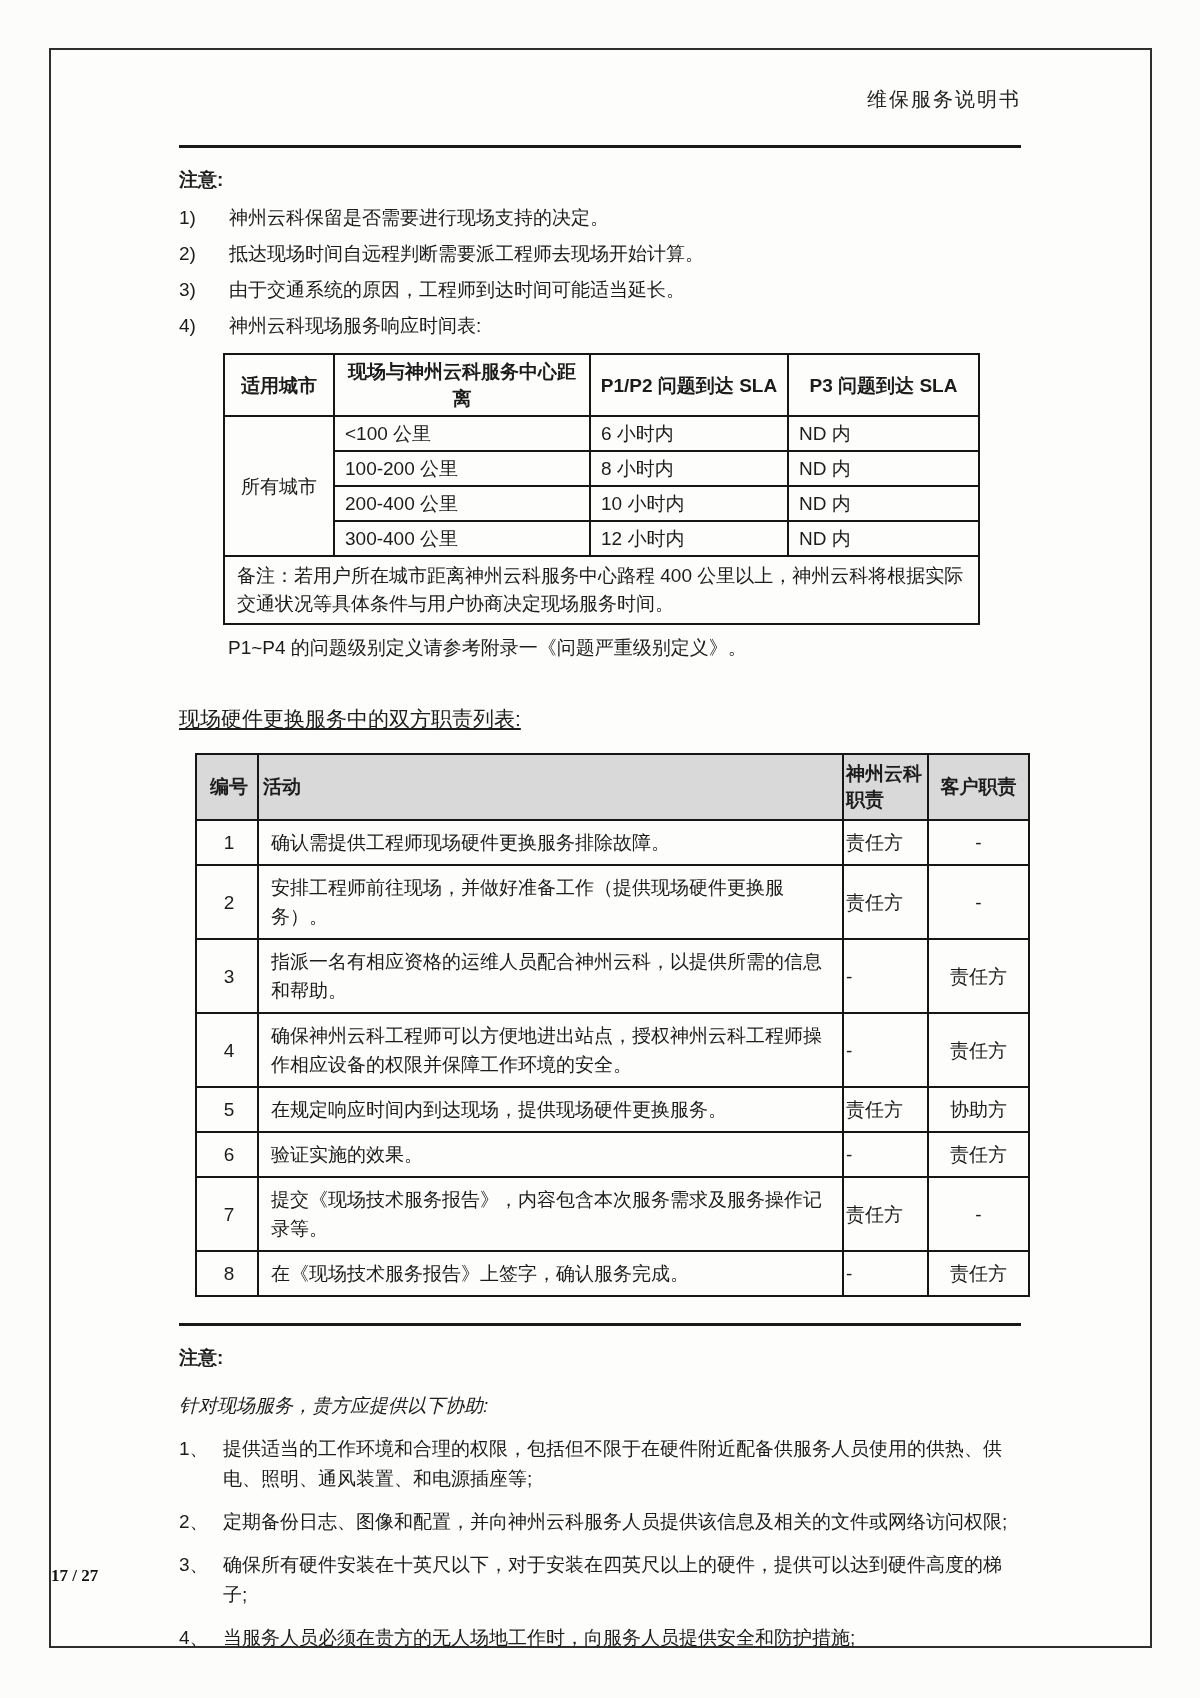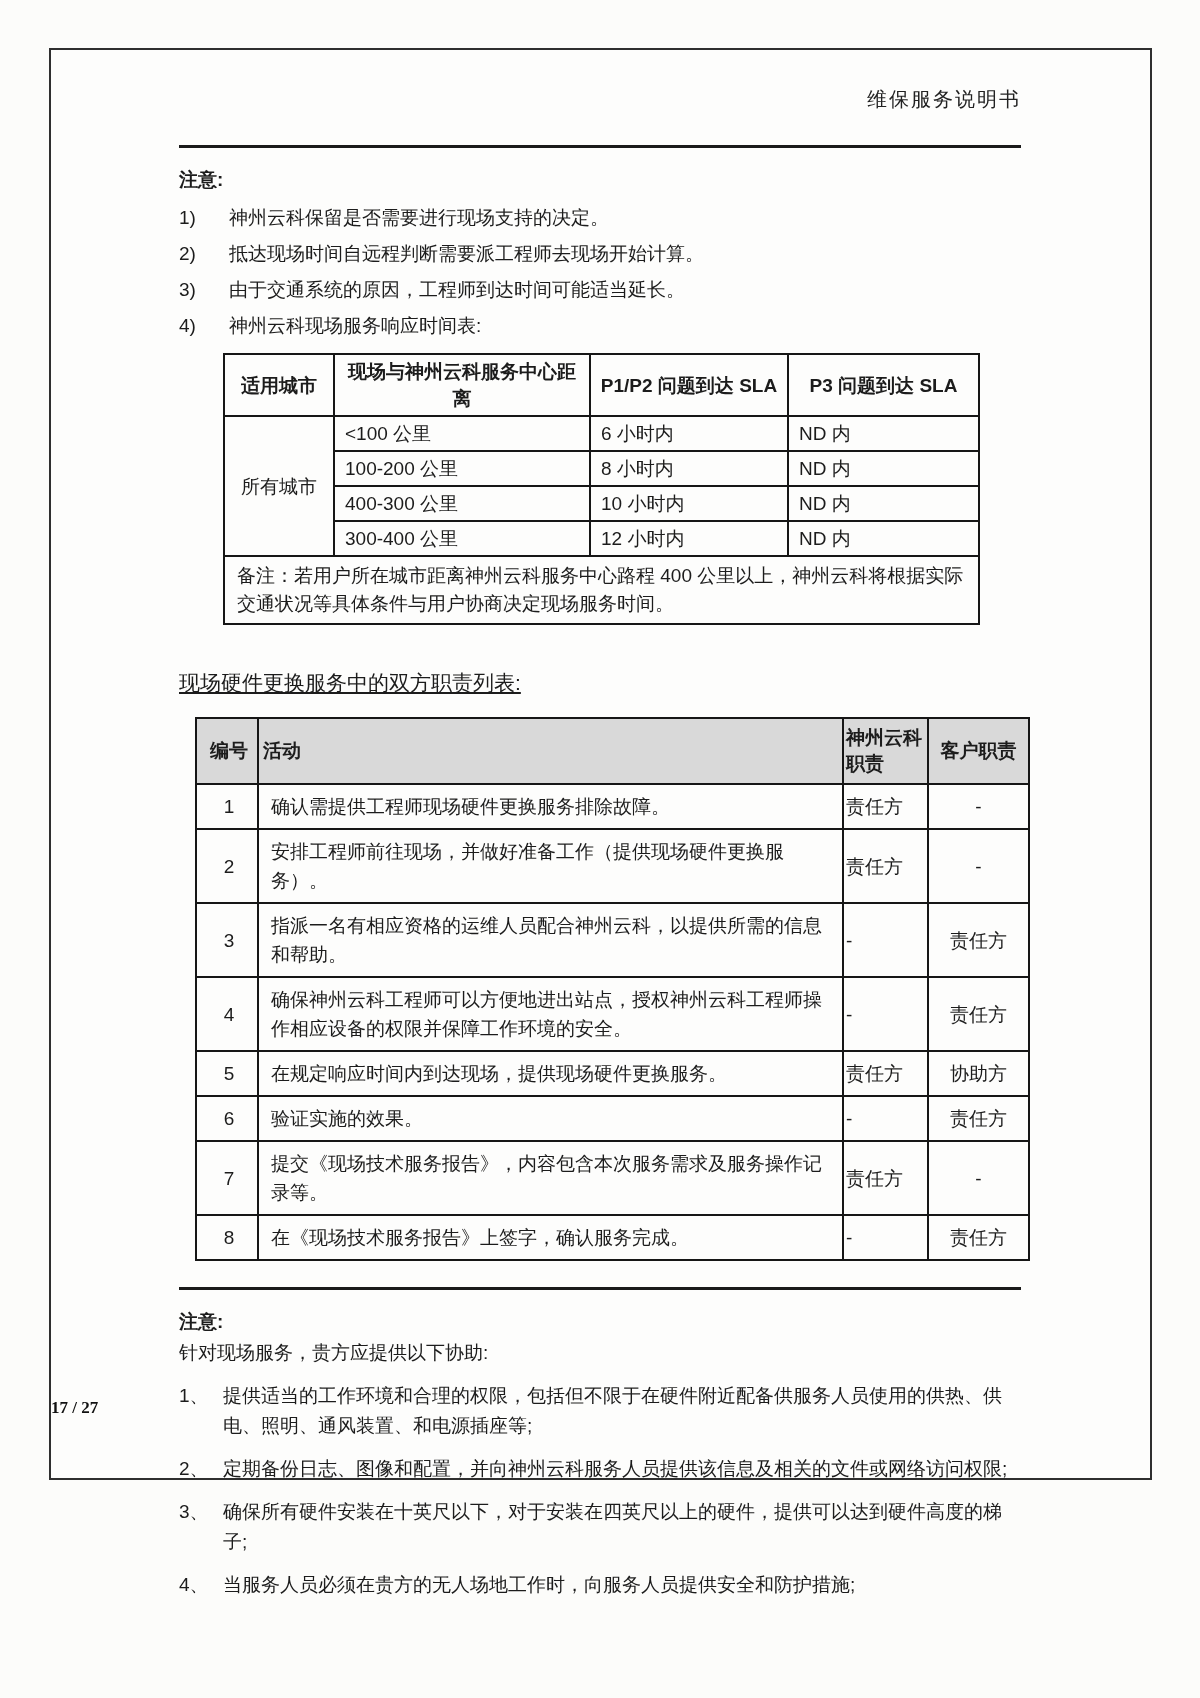--- a/index.html
+++ b/index.html
@@ -4,21 +4,21 @@
 <style>
   * { margin:0; padding:0; box-sizing:border-box; }
   html,body { background:#fcfcfa; }
   body {
     width:1200px; height:1698px; position:relative;
     font-family:"Liberation Sans", sans-serif;
     color:#1c1c1c; font-size:19px;
   }
   .sheet {
     position:absolute; left:49px; top:48px;
-    width:1103px; height:1432px;
+    width:1103px; height:1600px;
     border:2px solid #2f2f2f; background:#fdfdfc;
   }
   .content { margin:0 129px 0 128px; }
 
   .doc-header {
     margin-top:36px; text-align:right;
     font-family:"Liberation Serif", serif;
     font-size:20px; letter-spacing:2px; color:#222;
   }
   .rule { height:3px; background:#1a1a1a; }
@@ -54,21 +54,21 @@
   .resp-table th {
     background:#d9d9d9; font-weight:bold; text-align:center;
     padding:6px 4px; line-height:26px;
   }
   .resp-table td { padding:7px 12px; line-height:29px; }
   .resp-table .c-no       { width:62px;  text-align:center; padding-left:6px; padding-right:2px; }
   .resp-table .c-act      { width:585px; text-align:left; }
   .resp-table .c-vendor   { width:85px;  text-align:left; padding-left:2px; padding-right:2px; }
   .resp-table .c-customer { width:101px; text-align:center; padding-left:2px; padding-right:2px; }
 
-  .intro-line { margin-top:4px; line-height:28px; }
+  .intro-line { margin-top:21px; line-height:28px;font-style:italic; }
   .nlist2 { margin-top:14px; }
   .li2 { display:flex; line-height:30px; margin-top:13px; }
   .li2 .num { width:44px; flex:0 0 44px; }
   .li2 .txt { flex:1; }
 
   .page-footer {
     position:absolute; left:0; right:0; bottom:60px;
     font-family:"Liberation Serif", serif;
     font-size:17px; font-weight:bold; color:#111;
   }
@@ -116,35 +116,36 @@
         <td class="c-dist">&lt;100 公里</td>
         <td class="c-p12">6 小时内</td>
         <td class="c-p3">ND 内</td>
       </tr>
       <tr>
         <td class="c-dist">100-200 公里</td>
         <td class="c-p12">8 小时内</td>
         <td class="c-p3">ND 内</td>
       </tr>
       <tr>
-        <td class="c-dist">400-300 公里</td>
+        <td class="c-dist">200-400 公里</td>
         <td class="c-p12">10 小时内</td>
         <td class="c-p3">ND 内</td>
       </tr>
       <tr>
         <td class="c-dist">300-400 公里</td>
         <td class="c-p12">12 小时内</td>
         <td class="c-p3">ND 内</td>
       </tr>
       <tr>
         <td class="remark-cell" colspan="4">备注：若用户所在城市距离神州云科服务中心路程 400 公里以上，神州云科将根据实际交通状况等具体条件与用户协商决定现场服务时间。</td>
       </tr>
     </tbody>
       </table>
 
+    <div class="p-note">P1~P4 的问题级别定义请参考附录一《问题严重级别定义》。</div>
 
     <div class="section-title">现场硬件更换服务中的双方职责列表:</div>
 
     <table class="resp-table">
       <tbody>
           <tr>
         <th class="c-no">编号</th>
         <th class="c-act">活动</th>
         <th class="c-vendor">神州云科职责</th>
         <th class="c-customer">客户职责</th>

